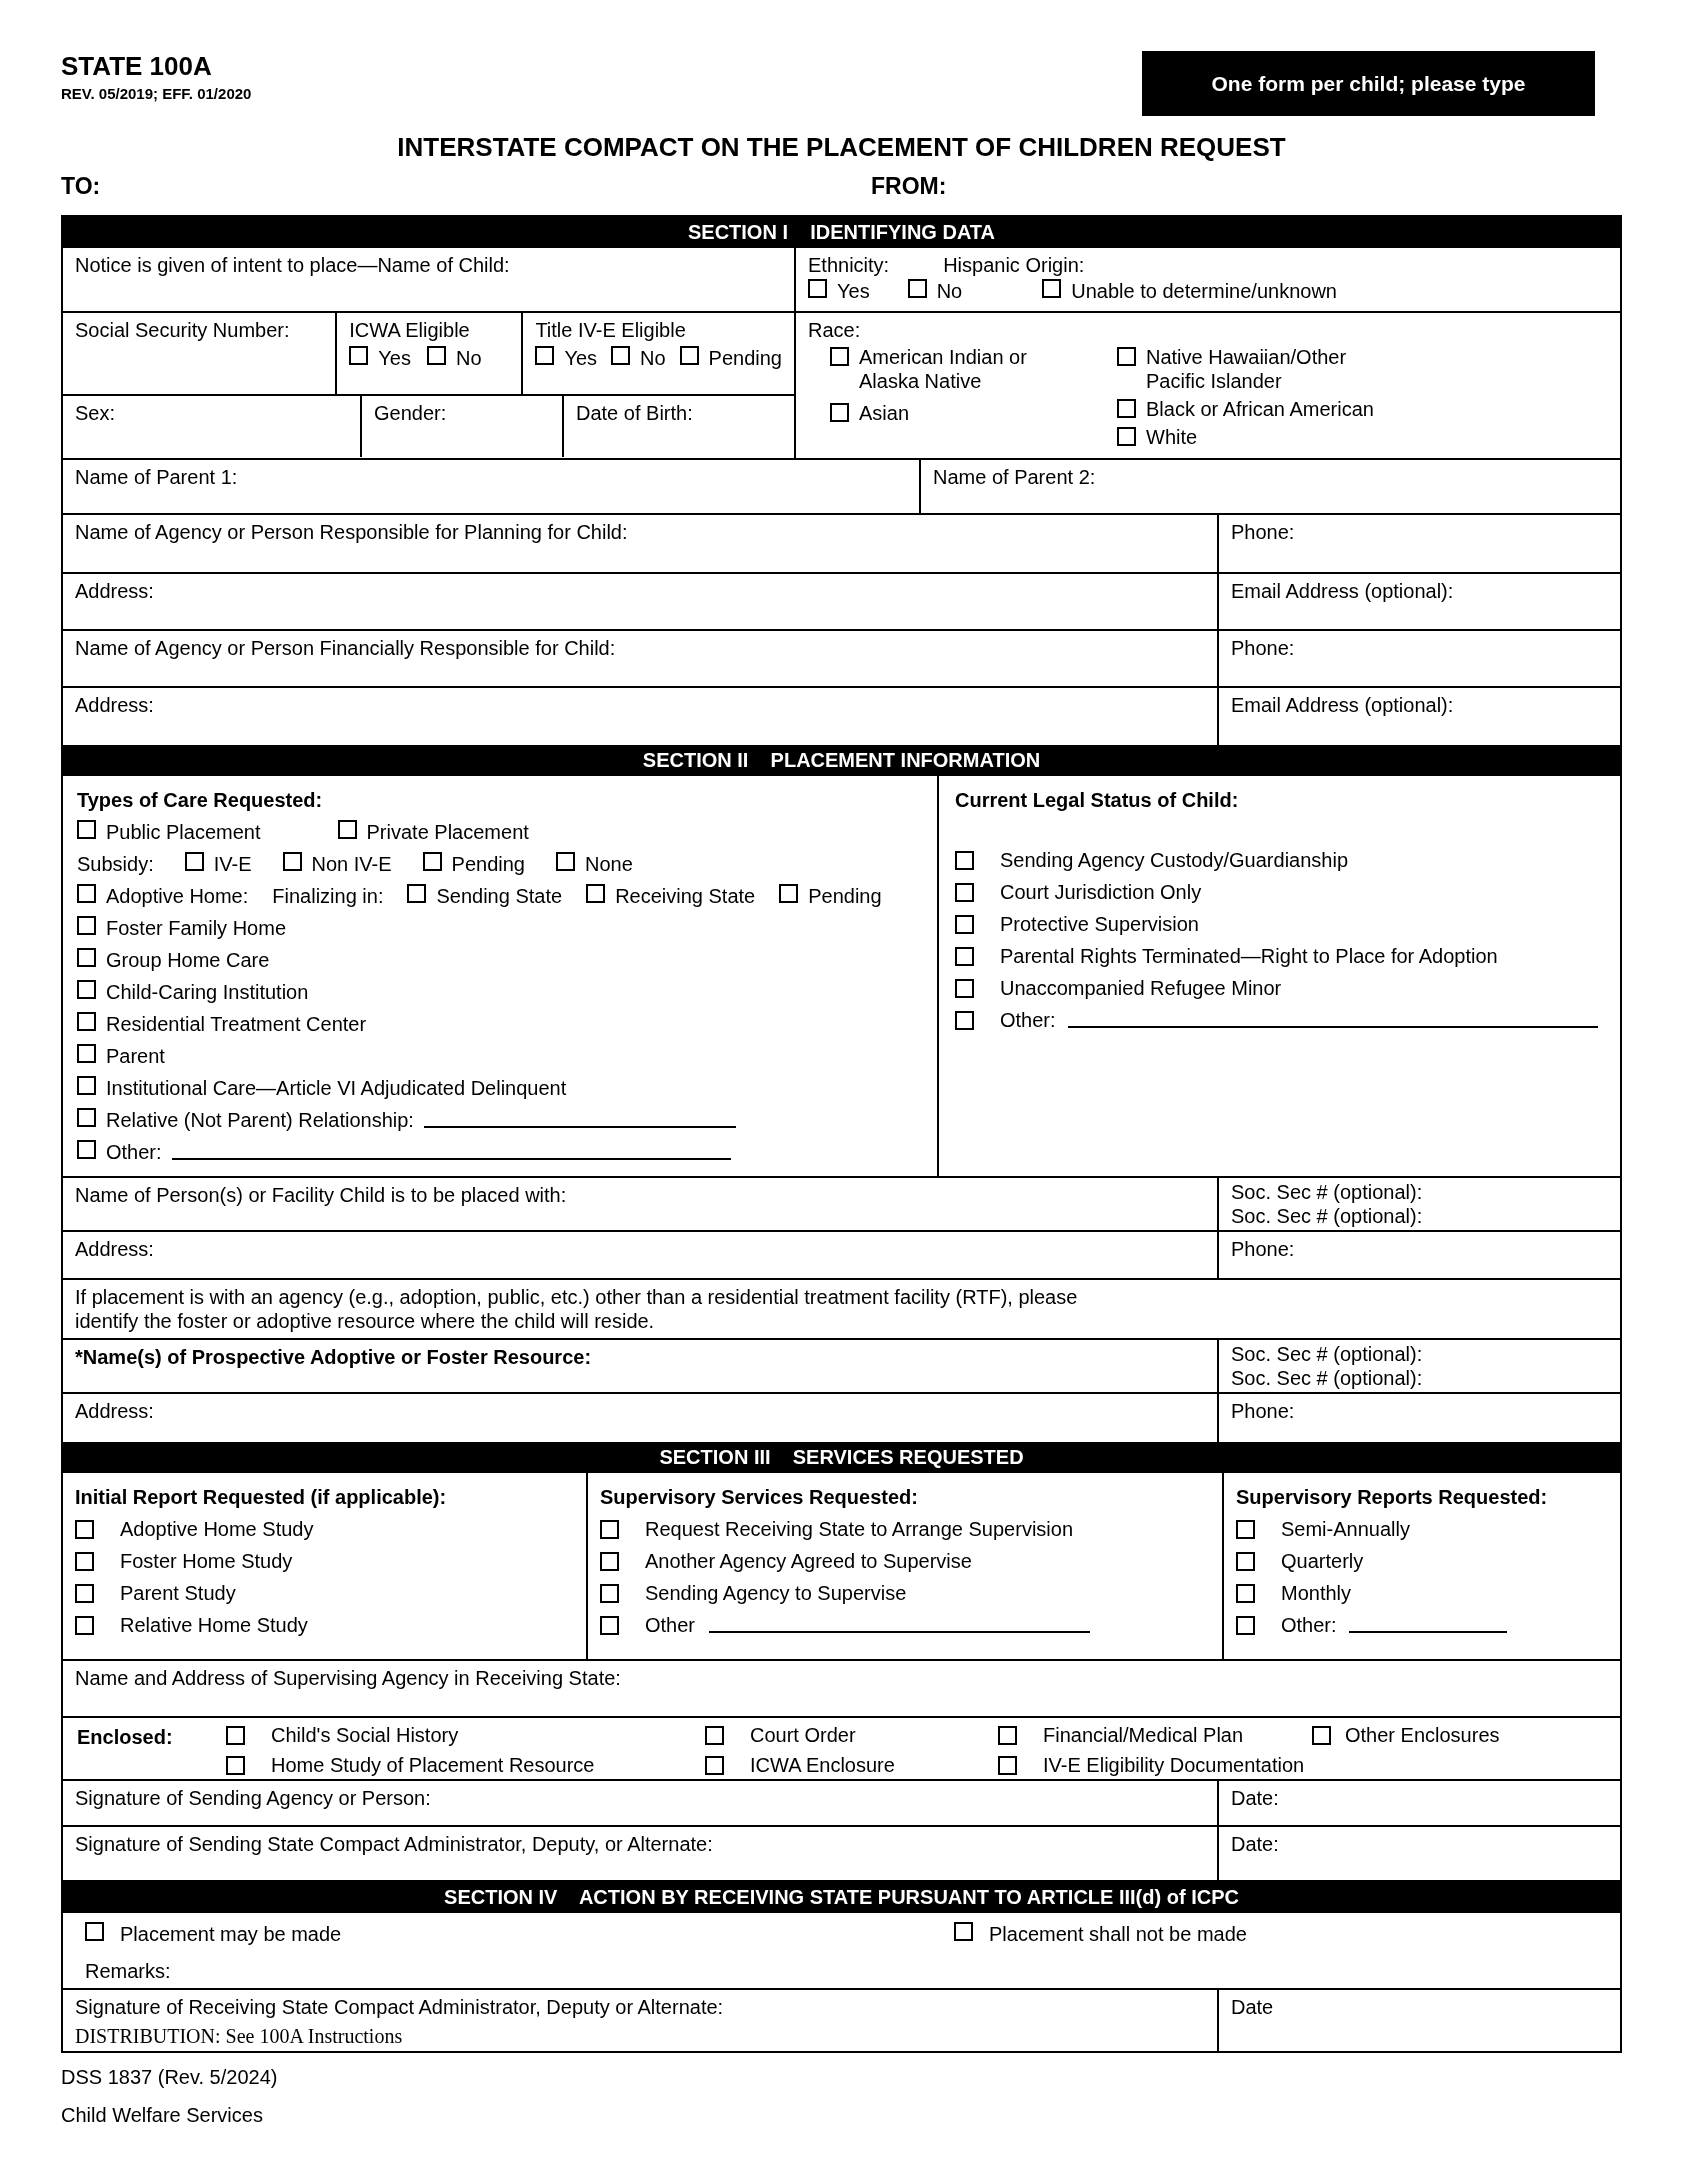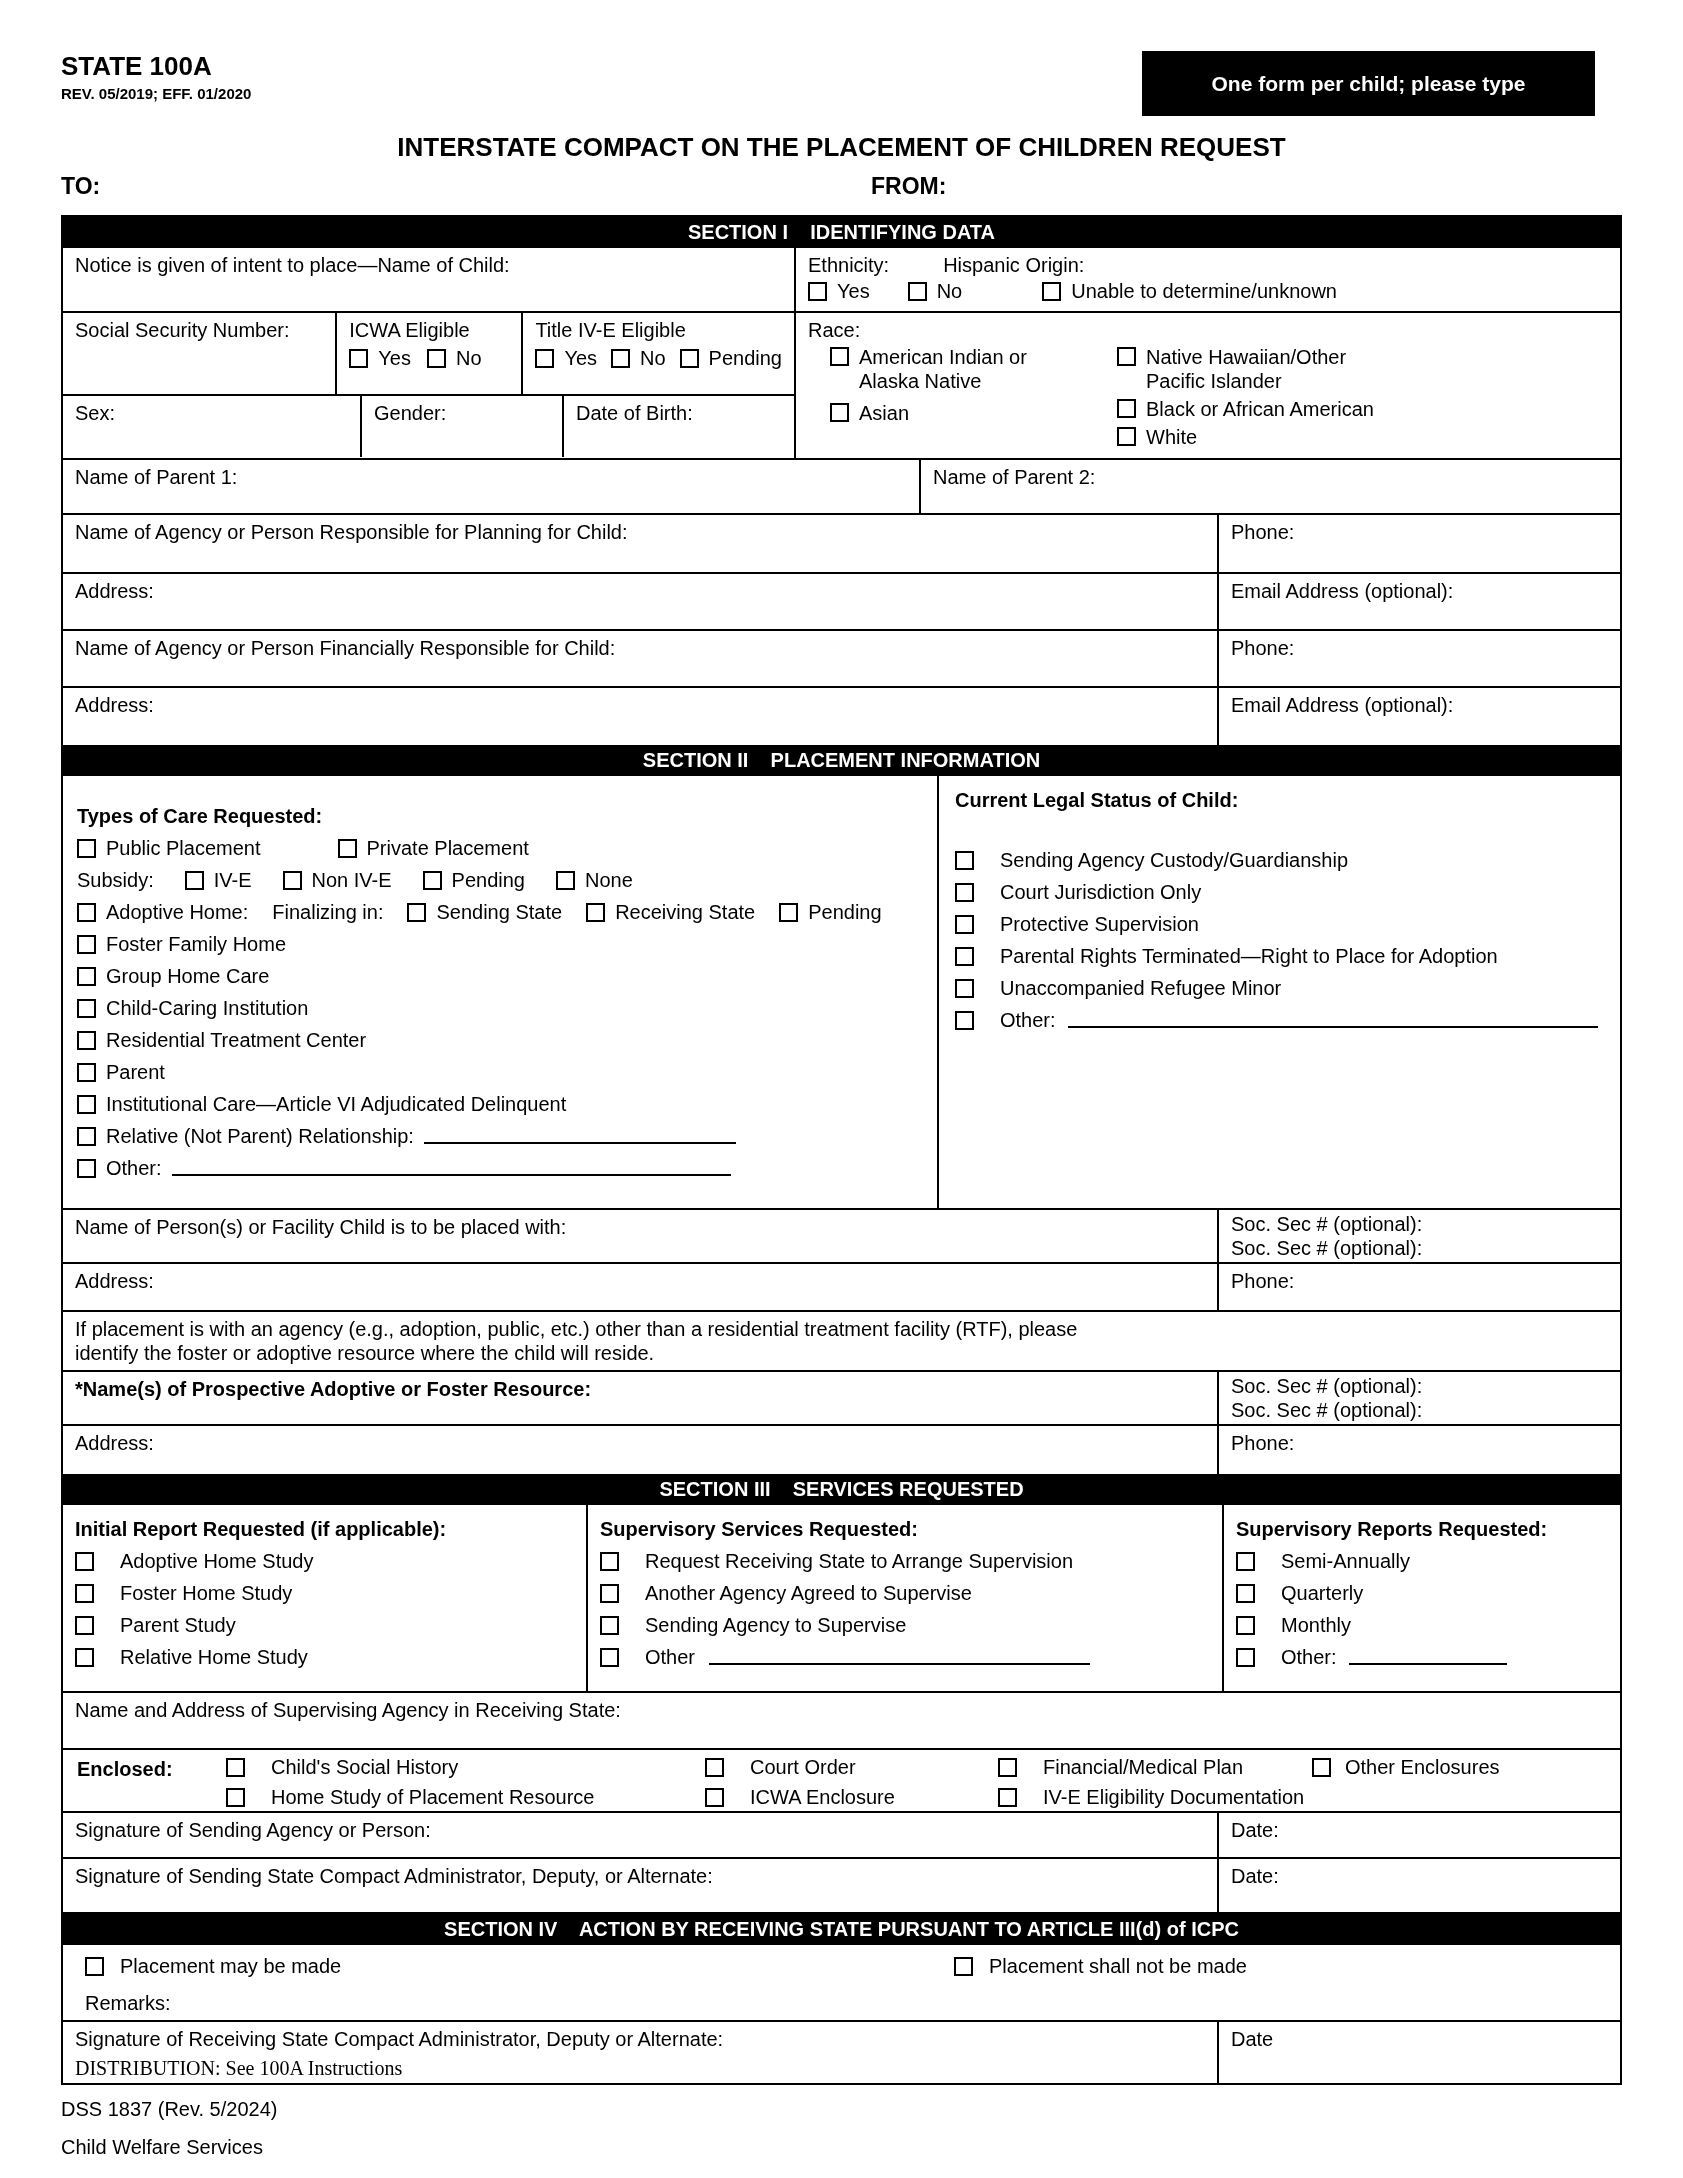--- a/index.html
+++ b/index.html
@@ -13,21 +13,21 @@
   .notice{width:453px;height:65px;background:#000;color:#fff;font-weight:700;font-size:21px;display:flex;align-items:center;justify-content:center;margin-right:27px;text-align:center}
   .title{margin-top:16px;text-align:center;font-size:26px;font-weight:700}
   .tofrom{position:relative;margin-top:10px;height:30px;font-size:23px;font-weight:700}
   .from{position:absolute;left:810px;top:0}
   .tbl{margin-top:12px;border:2px solid #000}
   .secbar{height:31px;line-height:31px;background:#000;color:#fff;font-weight:700;text-align:center;white-space:pre;font-size:20px}
   .bb{border-bottom:2px solid #000}
   .bl{border-left:2px solid #000}
   .cell{padding:5px 12px}
   .cb{width:19px;height:19px;border:2px solid #000;background:#fff;flex:0 0 auto;display:inline-block}
-  .opt{display:inline-flex;align-items:center;gap:10px}
+  .opt{display:inline-flex;align-items:flex-start;gap:10px}
   .optw{display:inline-flex;align-items:center;gap:26px}
   .opt2{display:flex;align-items:flex-start;gap:10px}
   .opt2 .cb{margin-top:2px}
   .line{display:flex;align-items:center;min-height:32px}
   .b{font-weight:700}
   .ul{border-bottom:2px solid #000;height:1px;position:relative;top:7px;display:inline-block}
   .serif{font-family:"Liberation Serif",serif}
   .footer-line{margin-top:12px}
   .footer-line2{margin-top:14px}
 </style>
@@ -172,21 +172,21 @@
       <div class="cell bl" style="flex:1"><span>Phone:</span></div>
     </div>
     <div class="flex" style="height:57px">
       <div class="cell" style="width:1154px"><span>Address:</span></div>
       <div class="cell bl" style="flex:1"><span>Email Address (optional):</span></div>
     </div>
 
     <div class="secbar">SECTION II    PLACEMENT INFORMATION</div>
 
     <div class="flex bb" style="min-height:394px">
-      <div style="width:874px;padding:24px 14px">
+      <div style="width:874px;padding:8px 14px">
         <div class="line b">Types of Care Requested:</div>
         <div class="line" style="gap:77px">
           <span class="opt">
               <span class="cb"></span>
               <span>Public Placement</span>
             </span>
           <span class="opt">
               <span class="cb"></span>
               <span>Private Placement</span>
             </span>

